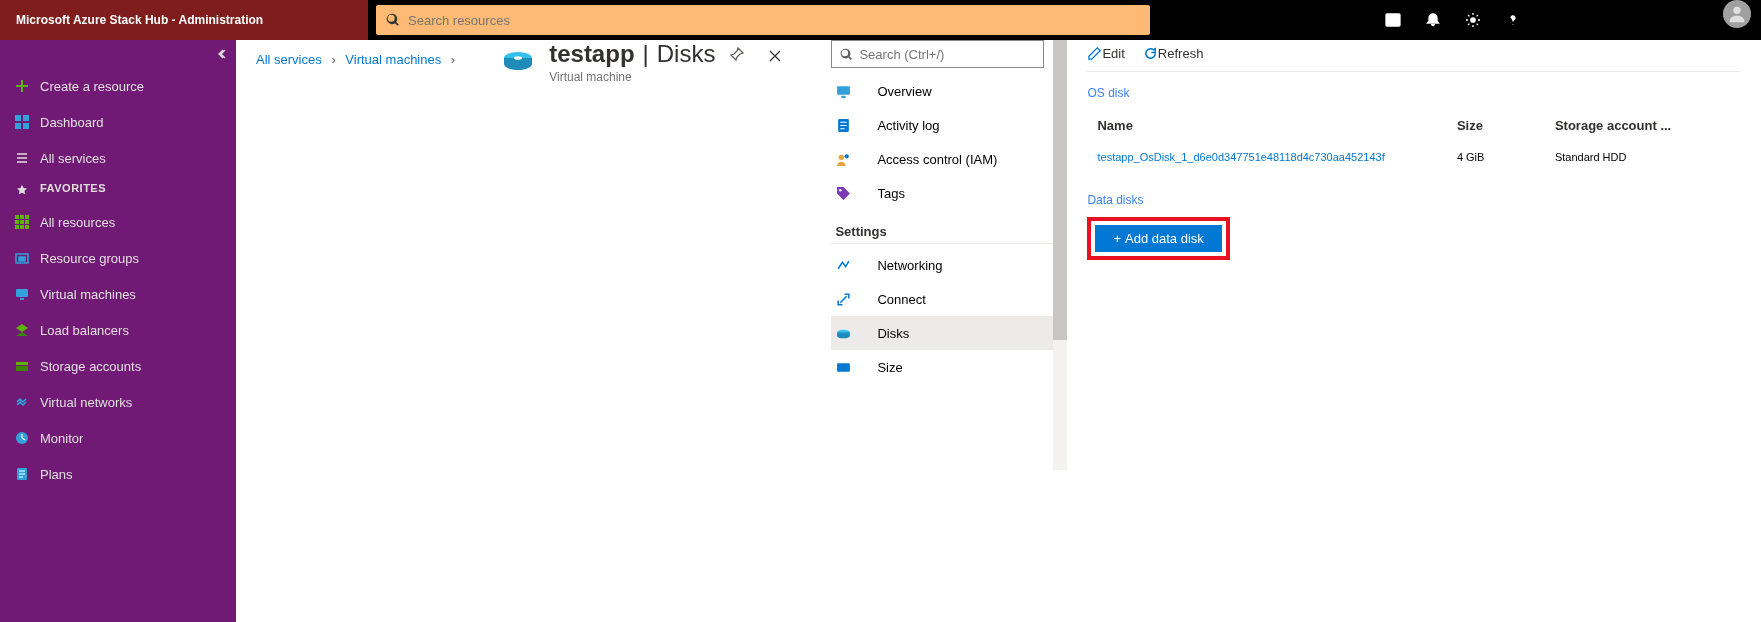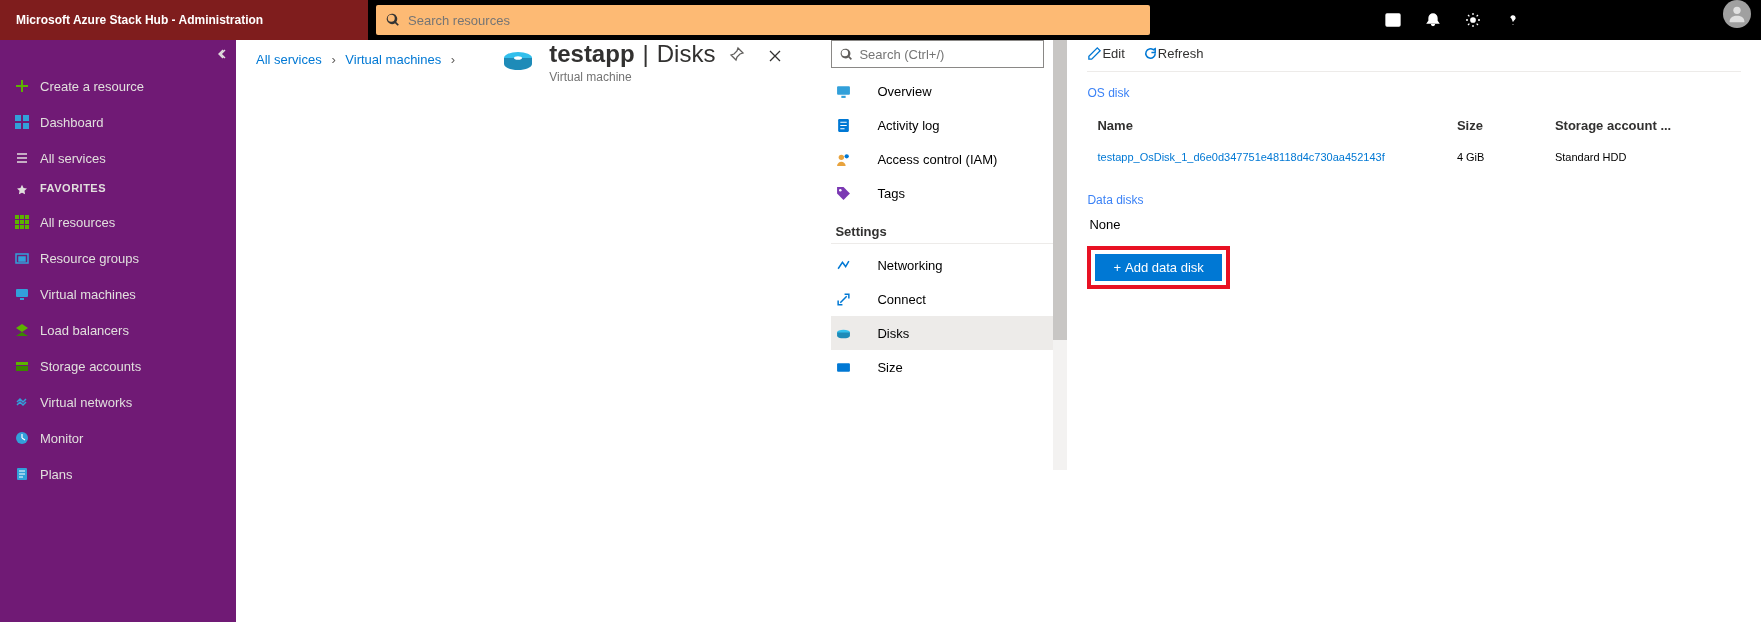--- a/index.html
+++ b/index.html
@@ -398,21 +398,20 @@
           <tbody>
               <tr>
             <td><a>testapp_OsDisk_1_d6e0d347751e48118d4c730aa452143f</a></td>
             <td>4 GiB</td>
             <td>Standard HDD</td>
           </tr>
             </tbody>
         </table>
 
         <div class="section-title">Data disks</div>
-        <div class="none-text">None</div>
         <div class="add-btn-wrap">
           <button class="add-btn">
             <span>+</span>
             <span>Add data disk</span>
           </button>
         </div>
       </div>
     </div>
   </div>
 </div>

